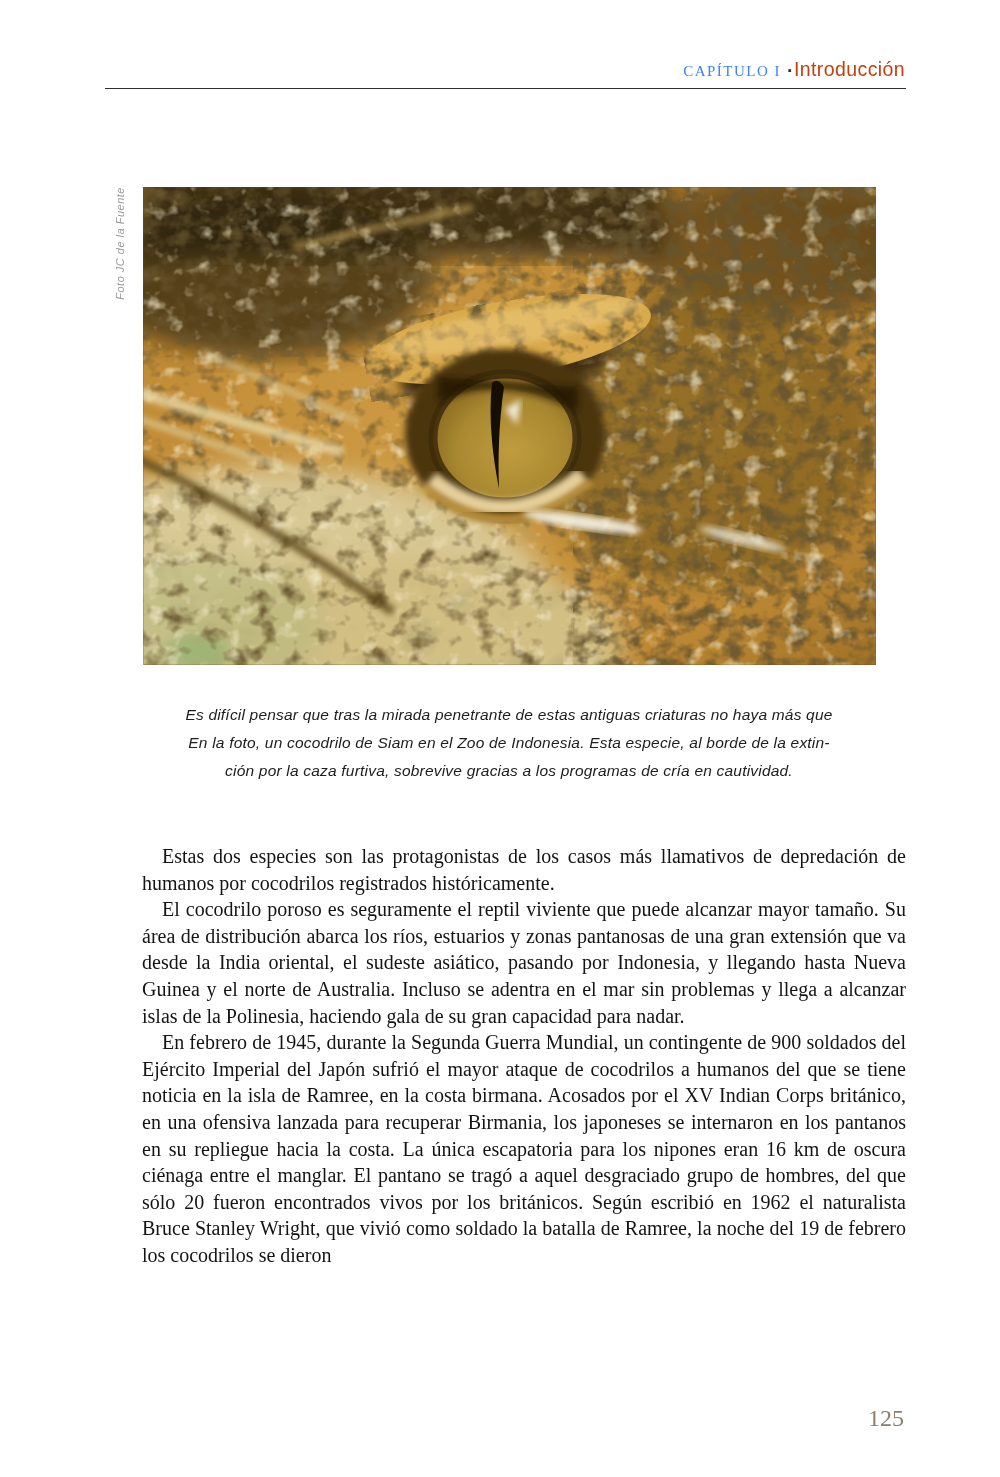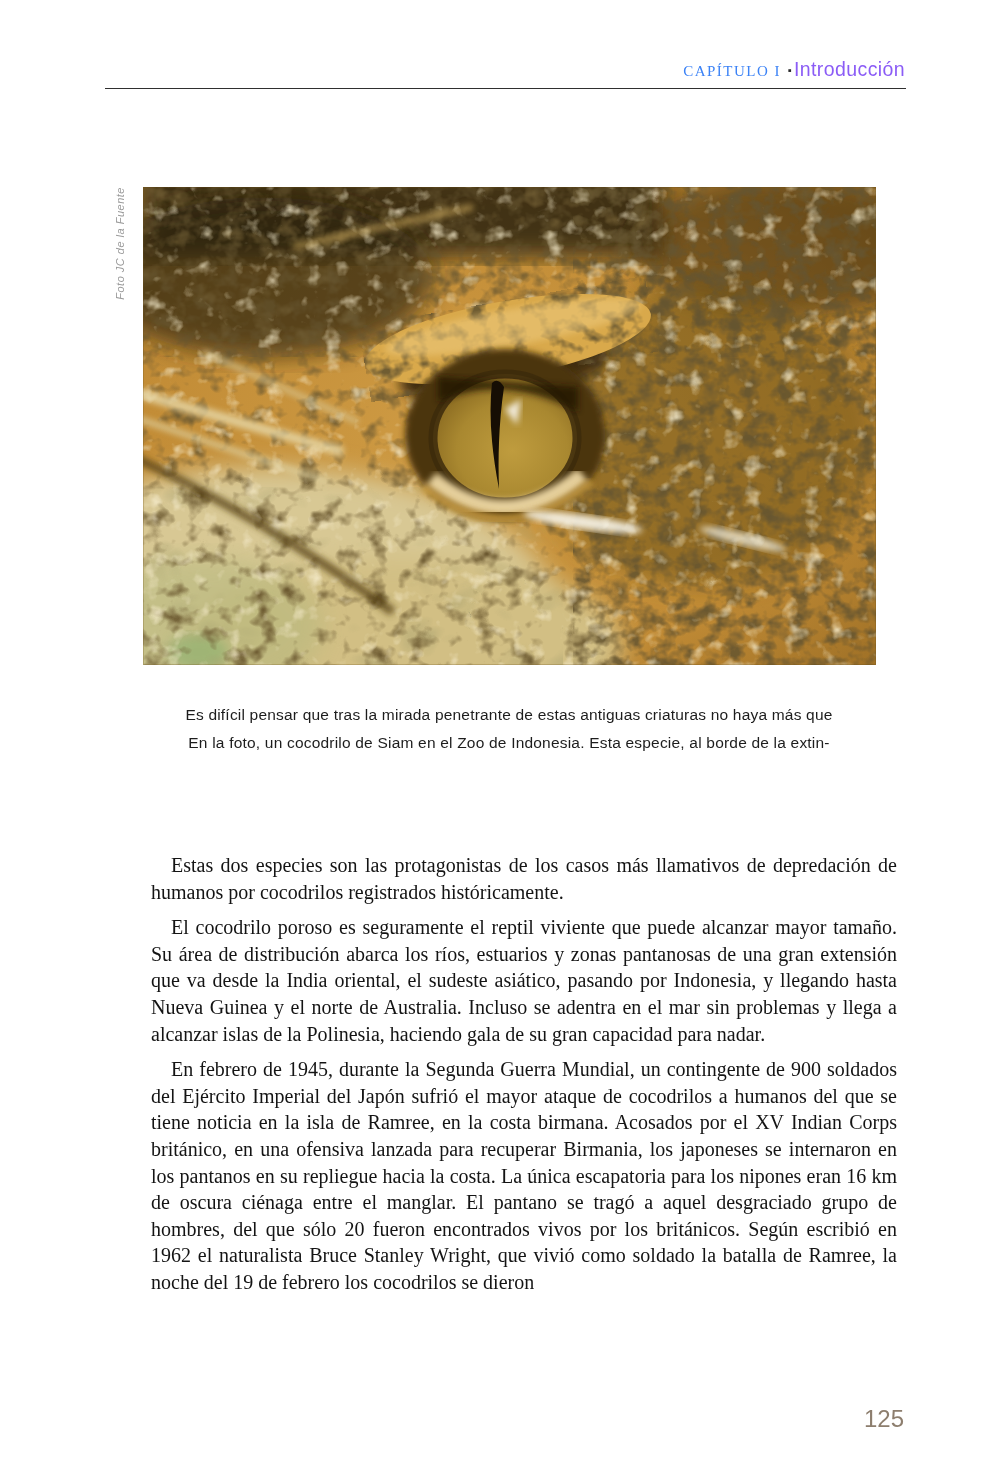--- a/index.html
+++ b/index.html
@@ -33,21 +33,21 @@
     font-family: "Liberation Sans", sans-serif;
     font-size: 11px;
     color: #29292a;
     margin: 0 2px 0 7px;
     vertical-align: 2px;
   }
   .section-label {
     font-family: "Liberation Sans", sans-serif;
     font-size: 19.5px;
     letter-spacing: 0.4px;
-    color: #8b5cf6;
+    color: #c2410c;
   }
   .header-rule {
     position: absolute;
     top: 88px;
     left: 105px;
     width: 801px;
     height: 1px;
     background: #2f2f2f;
   }
 
@@ -80,47 +80,47 @@
     top: 701px;
     left: 118px;
     width: 782px;
     text-align: center;
     font-family: "Liberation Sans", sans-serif;
     font-size: 15.5px;
     line-height: 28px;
     letter-spacing: 0.2px;
     color: #1d1d1d;
   }
-  .caption-line { display:block; }
+  .caption-line { display:block;font-style:italic; }
 
   
   .body-text {
     position: absolute;
     top: 843px;
     left: 142px;
     width: 764px;
     font-family: "Liberation Serif", serif;
     font-size: 20px;
     line-height: 26.6px;
     color: #141414;
     text-align: justify;
   }
   .body-text p {
-    margin: 9px;
+    margin: 0;
     text-indent: 20px;
   }
 
   
   .page-number {
     position: absolute;
     top: 1405px;
     left: 800px;
     width: 104px;
     text-align: right;
-    font-family: Liberation Sans, sans-serif;
+    font-family: Liberation Serif, serif;
     font-size: 24px;
     color: #8d7e6e;
   }
 </style>
 </head>
 <body>
 
 <div class="page">
 
   <div class="page-header">
@@ -220,20 +220,21 @@
       <ellipse cx="440" cy="335" rx="60" ry="7" fill="#f8f5ea" transform="rotate(8 440 335)" filter="url(#soft3)" opacity="0.9"></ellipse>
       <ellipse cx="600" cy="352" rx="45" ry="6" fill="#efe8d2" transform="rotate(14 600 352)" filter="url(#soft3)" opacity="0.8"></ellipse>
 
       <rect x="0" y="0" width="733" height="478" fill="none" stroke="#6b4f16" stroke-width="2" opacity="0.25"></rect>
     </svg>
   </div>
 
   <div class="caption">
     <span class="caption-line">Es difícil pensar que tras la mirada penetrante de estas antiguas criaturas no haya más que</span>
     <span class="caption-line">En la foto, un cocodrilo de Siam en el Zoo de Indonesia. Esta especie, al borde de la extin-</span>
+    <span class="caption-line">ción por la caza furtiva, sobrevive gracias a los programas de cría en cautividad.</span>
   </div>
 
   <div class="body-text">
     <p>Estas dos especies son las protagonistas de los casos más llamativos de depredación de humanos por cocodrilos registrados históricamente.</p>
     <p>El cocodrilo poroso es seguramente el reptil viviente que puede alcanzar mayor tamaño. Su área de distribución abarca los ríos, estuarios y zonas pantanosas de una gran extensión que va desde la India oriental, el sudeste asiático, pasando por Indonesia, y llegando hasta Nueva Guinea y el norte de Australia. Incluso se adentra en el mar sin problemas y llega a alcanzar islas de la Polinesia, haciendo gala de su gran capacidad para nadar.</p>
     <p>En febrero de 1945, durante la Segunda Guerra Mundial, un contingente de 900 soldados del Ejército Imperial del Japón sufrió el mayor ataque de cocodrilos a humanos del que se tiene noticia en la isla de Ramree, en la costa birmana. Acosados por el XV Indian Corps británico, en una ofensiva lanzada para recuperar Birmania, los japoneses se internaron en los pantanos en su repliegue hacia la costa. La única escapatoria para los nipones eran 16 km de oscura ciénaga entre el manglar. El pantano se tragó a aquel desgraciado grupo de hombres, del que sólo 20 fueron encontrados vivos por los británicos. Según escribió en 1962 el naturalista Bruce Stanley Wright, que vivió como soldado la batalla de Ramree, la noche del 19 de febrero los cocodrilos se dieron</p>
   </div>
 
   <div class="page-number">125</div>
 

